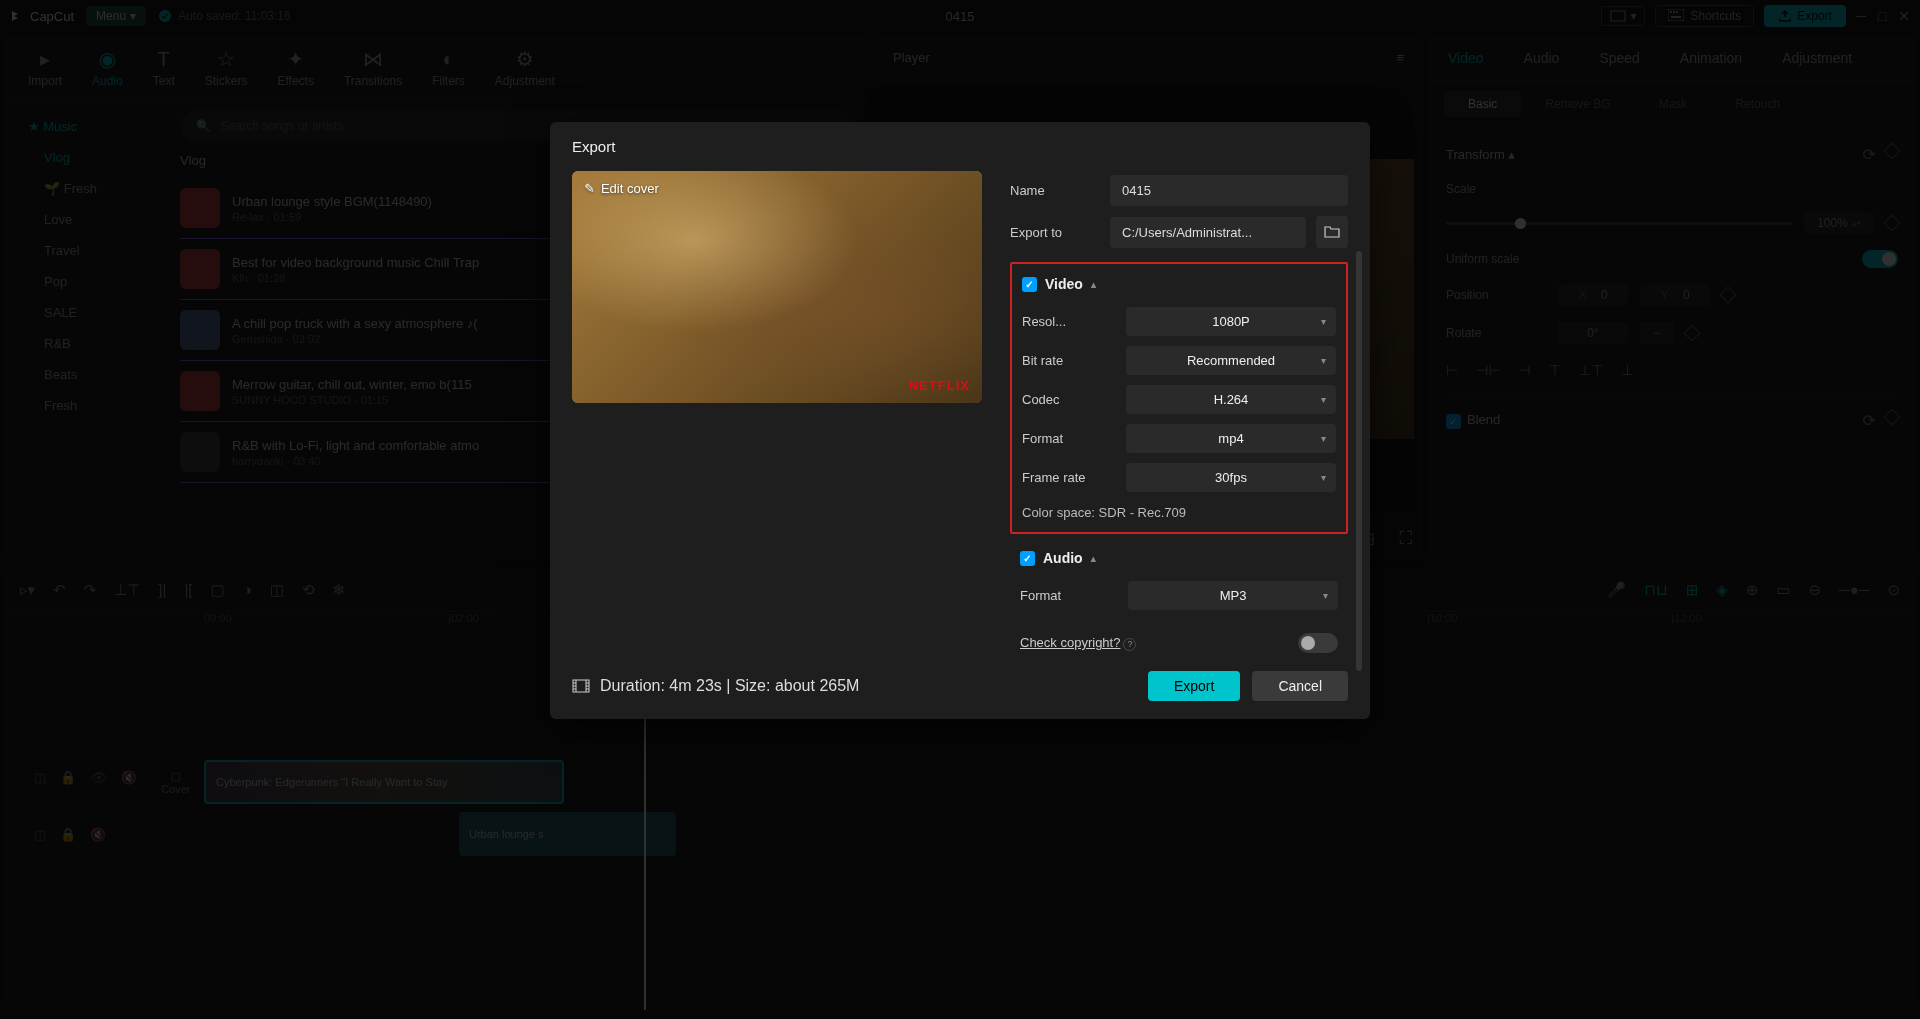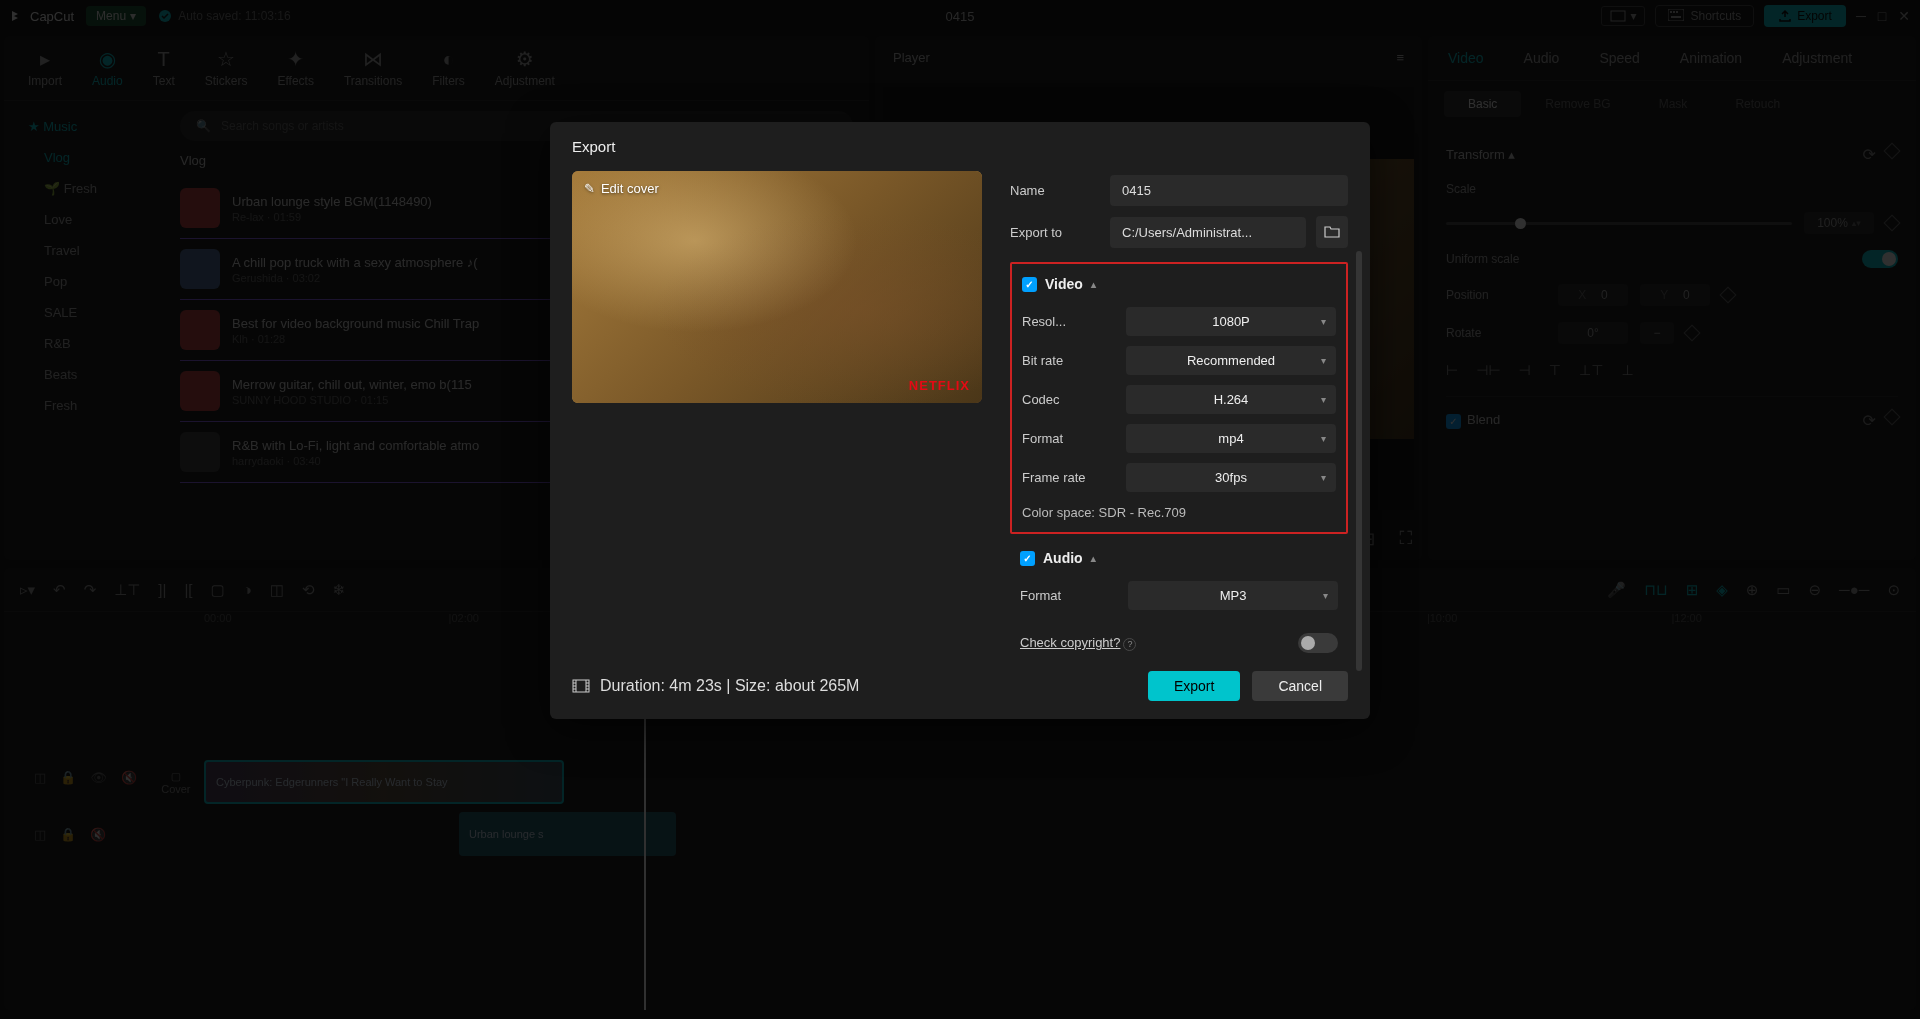--- a/index.html
+++ b/index.html
@@ -232,31 +232,31 @@
         <div class="section-title">Vlog</div>
         <div id="track-list">
             <div class="track-item">
               <div class="track-thumb" style="background:#c43a3a"></div>
     <div class="track-info">
                 <div class="tname">Urban lounge style BGM(1148490)</div>
     <div class="tmeta">Re-lax · 01:59</div>
               </div>
             </div>
             <div class="track-item">
+              <div class="track-thumb" style="background:#c43a3a"></div>
+    <div class="track-info">
+                <div class="tname">Best for video background music Chill Trap</div>
+    <div class="tmeta">Klh · 01:28</div>
+              </div>
+            </div>
+            <div class="track-item">
               <div class="track-thumb" style="background:#4a6a9a"></div>
     <div class="track-info">
                 <div class="tname">A chill pop truck with a sexy atmosphere ♪(</div>
     <div class="tmeta">Gerushida · 03:02</div>
-              </div>
-            </div>
-            <div class="track-item">
-              <div class="track-thumb" style="background:#c43a3a"></div>
-    <div class="track-info">
-                <div class="tname">Best for video background music Chill Trap</div>
-    <div class="tmeta">Klh · 01:28</div>
               </div>
             </div>
             <div class="track-item">
               <div class="track-thumb" style="background:#c43a3a"></div>
     <div class="track-info">
                 <div class="tname">Merrow guitar, chill out, winter, emo b(115</div>
     <div class="tmeta">SUNNY HOOD STUDIO · 01:15</div>
               </div>
             </div>
             <div class="track-item">

